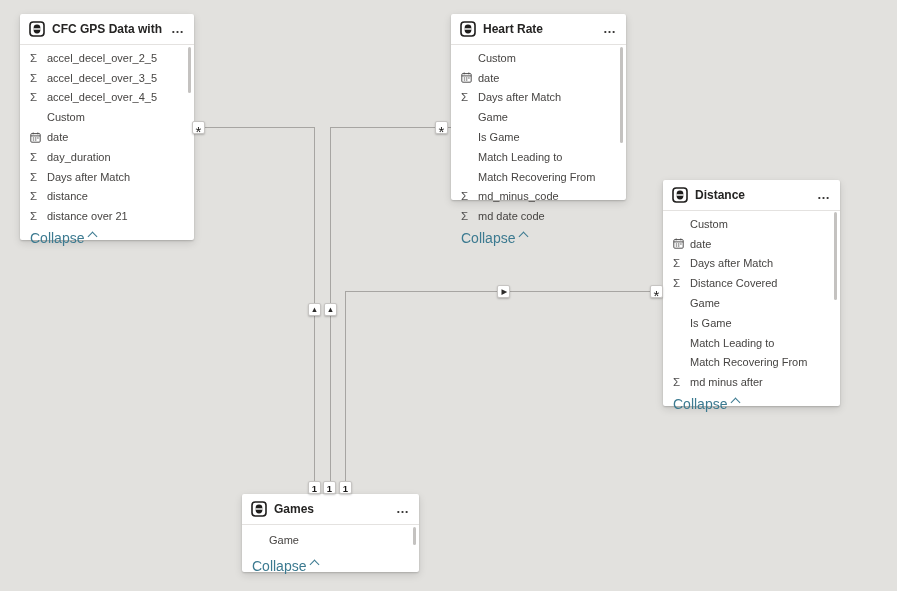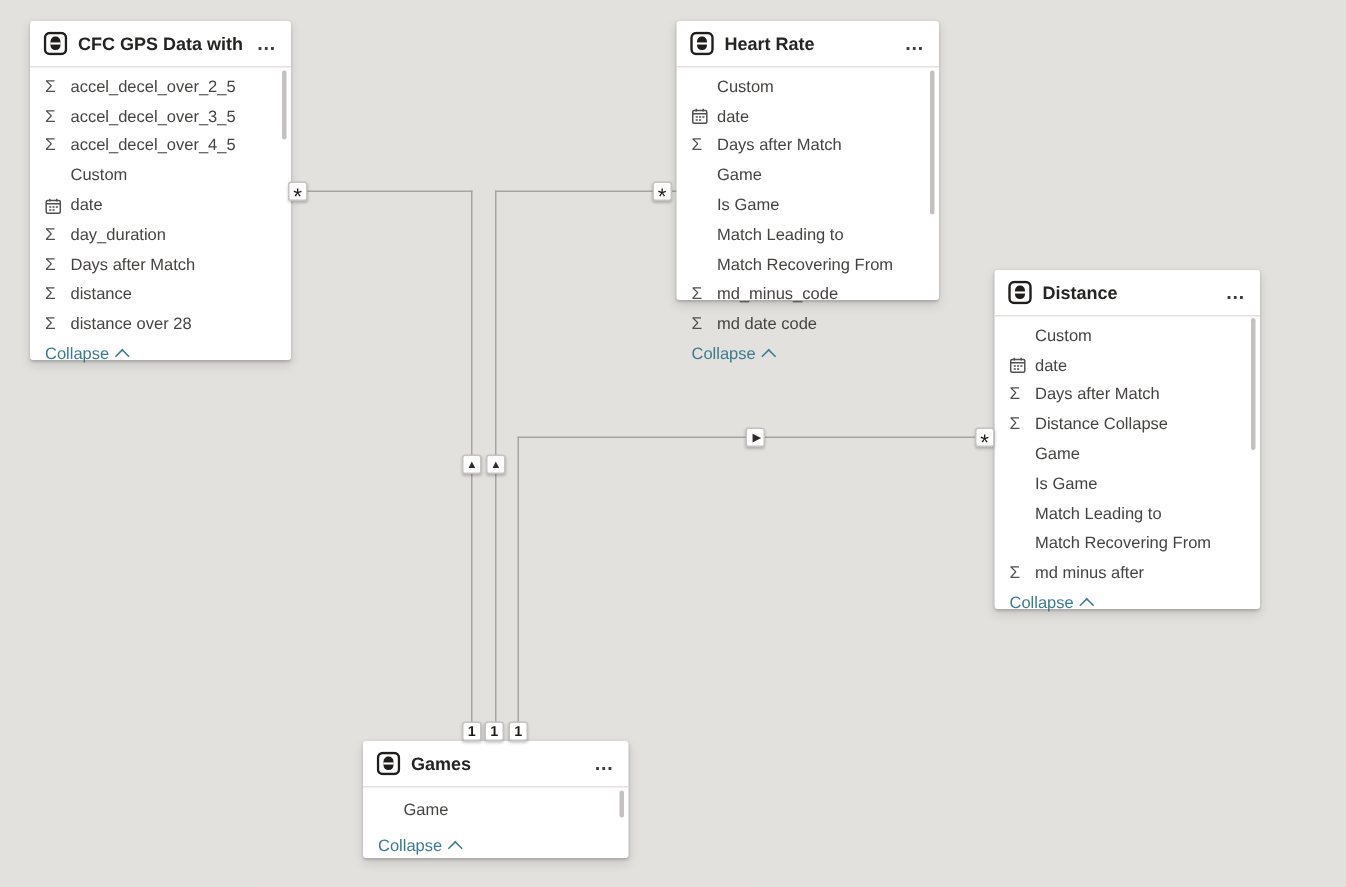--- a/index.html
+++ b/index.html
@@ -37,22 +37,22 @@
   .frow{
     display:flex;align-items:center;height:19.8px;padding:0 8px 0 10px;
     font-size:11px;color:#464442;cursor:default;
   }
   .ficon{
     width:17px;flex:0 0 17px;display:flex;align-items:center;
     font-size:11.5px;color:#515050;
   }
   .flabel{white-space:nowrap;overflow:hidden;}
   .collapse{
-    display:flex;align-items:center;gap:5px;padding:4px 10px 0 10px;
-    font-size:11px;color:#3c7a90;cursor:pointer;text-decoration:none;
+    display:flex;align-items:flex-start;gap:5px;padding:4px 10px 0 10px;
+    font-size:14px;color:#3c7a90;cursor:pointer;text-decoration:none;
   }
   #card-games .collapse{padding-top:8px;}
   .chev{
     width:6px;height:6px;border-left:1.4px solid #3c7a90;border-top:1.4px solid #3c7a90;
     transform:rotate(45deg);display:inline-block;margin-top:3px;
   }
   .sb{position:absolute;width:3px;right:3px;background:#c4c2c0;border-radius:2px;z-index:4;}
   #card-cfc .sb{top:33px;height:46px;}
   #card-heart .sb{top:33px;height:96px;}
   #card-distance .sb{top:32px;height:88px;}
@@ -175,21 +175,21 @@
         <div class="frow">
           <span class="ficon">Σ</span>
           <span class="flabel">Days after Match</span>
         </div>
         <div class="frow">
           <span class="ficon">Σ</span>
           <span class="flabel">distance</span>
         </div>
         <div class="frow">
           <span class="ficon">Σ</span>
-          <span class="flabel">distance over 28</span>
+          <span class="flabel">distance over 21</span>
         </div>
       </div>
     <div class="collapse">
       <span>Collapse</span>
       <i class="chev"></i>
     </div>
     <div class="sb"></div>
   </div>
 
   <div class="card" id="card-heart">
@@ -283,21 +283,21 @@
             </svg>
           </span>
           <span class="flabel">date</span>
         </div>
         <div class="frow">
           <span class="ficon">Σ</span>
           <span class="flabel">Days after Match</span>
         </div>
         <div class="frow">
           <span class="ficon">Σ</span>
-          <span class="flabel">Distance Collapse</span>
+          <span class="flabel">Distance Covered</span>
         </div>
         <div class="frow">
           <span class="ficon"></span>
           <span class="flabel">Game</span>
         </div>
         <div class="frow">
           <span class="ficon"></span>
           <span class="flabel">Is Game</span>
         </div>
         <div class="frow">

